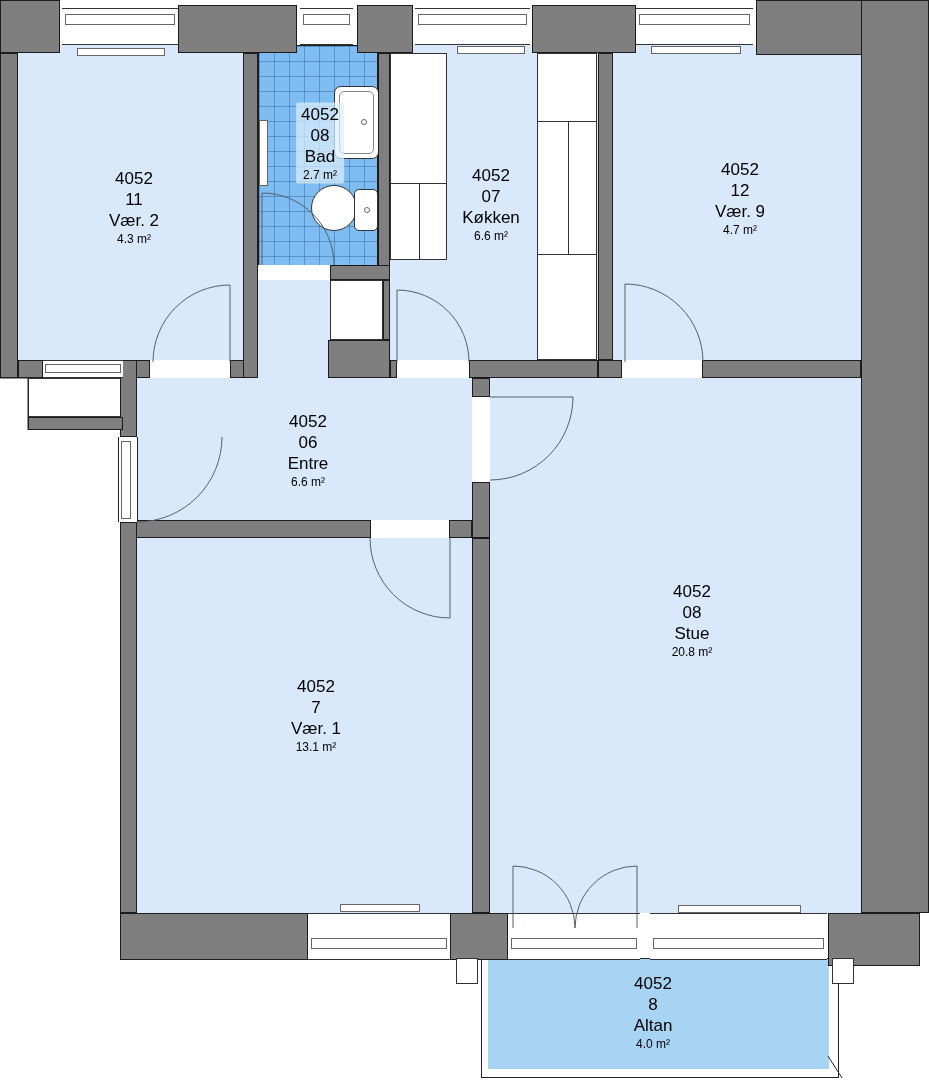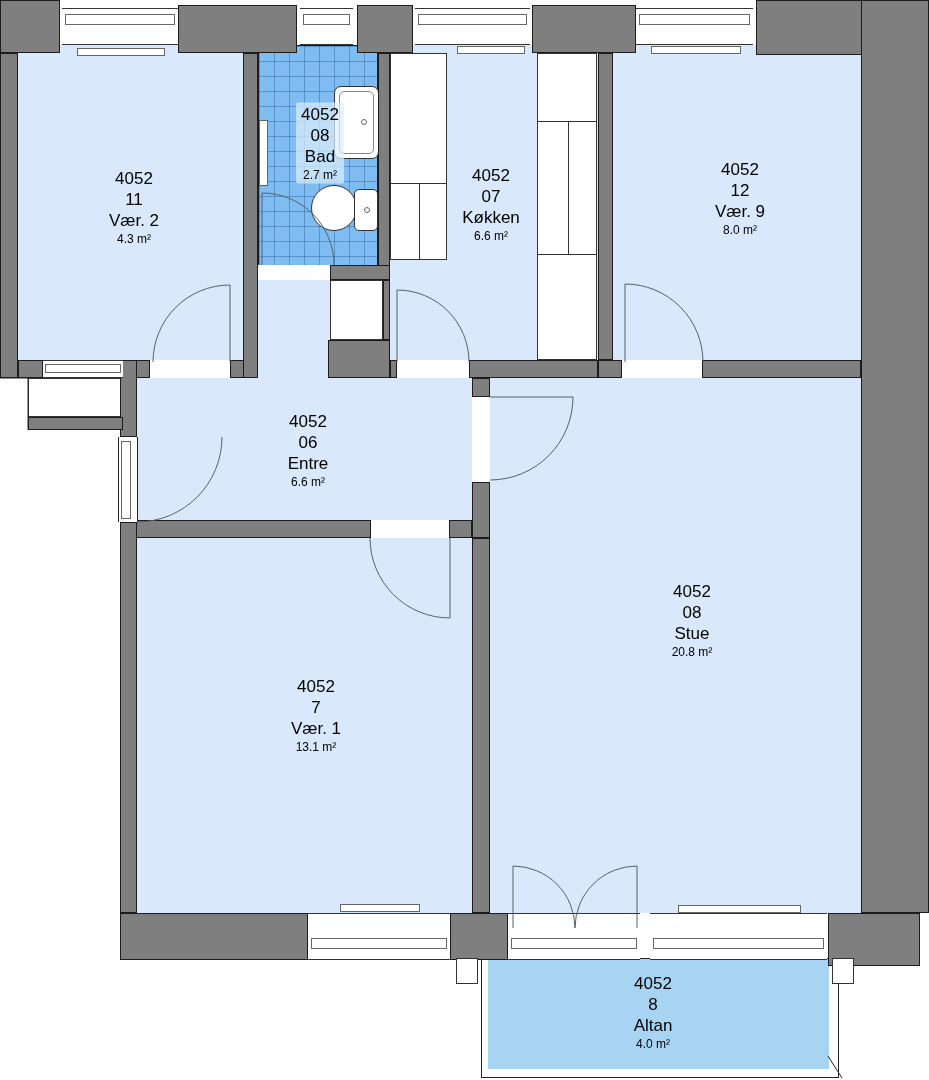--- a/index.html
+++ b/index.html
@@ -165,21 +165,21 @@
   <div class="lbl" style="left:491px;top:204px">
     <div>4052</div>
     <div>07</div>
     <div>Køkken</div>
     <div class="area">6.6 m²</div>
   </div>
   <div class="lbl" style="left:740px;top:198px">
     <div>4052</div>
     <div>12</div>
     <div>Vær. 9</div>
-    <div class="area">8.0 m²</div>
+    <div class="area">4.7 m²</div>
   </div>
   <div class="lbl" style="left:308px;top:450px">
     <div>4052</div>
     <div>06</div>
     <div>Entre</div>
     <div class="area">6.6 m²</div>
   </div>
   <div class="lbl" style="left:692px;top:620px">
     <div>4052</div>
     <div>08</div>

